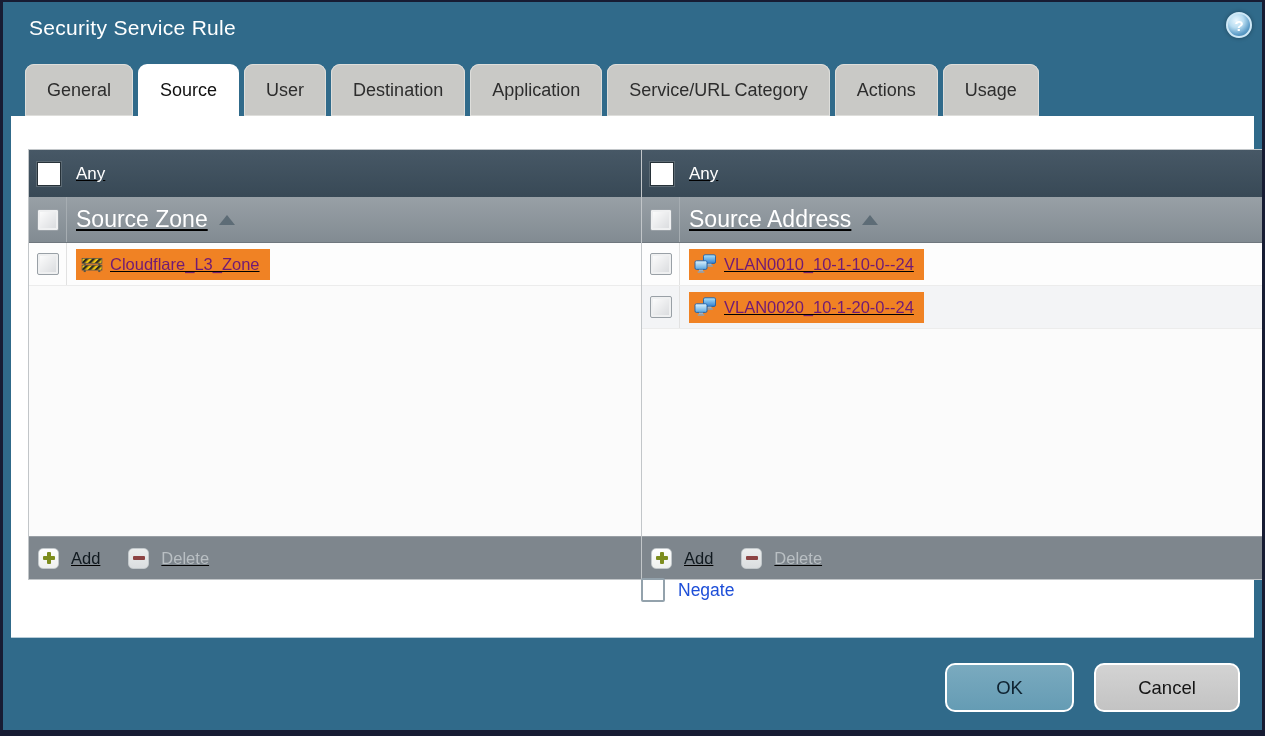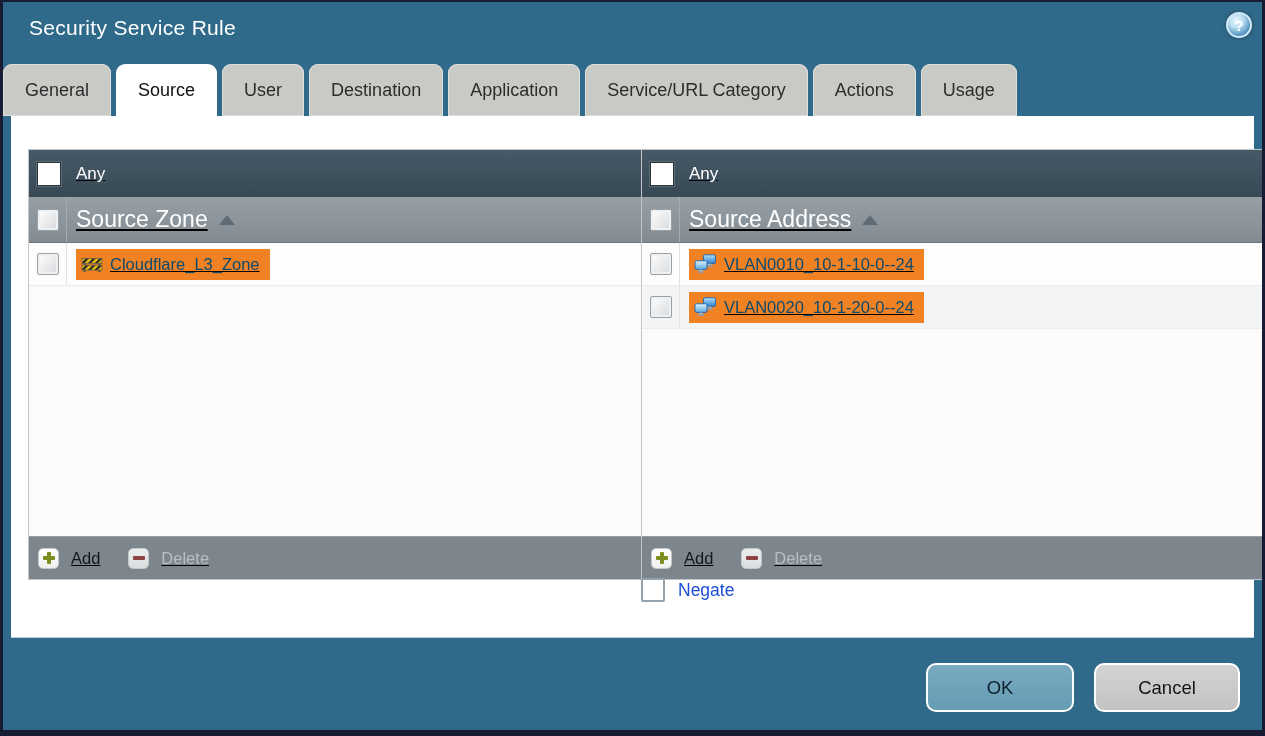--- a/index.html
+++ b/index.html
@@ -20,21 +20,21 @@
     border-radius:50%;
     background:radial-gradient(circle at 38% 30%, #eaf7ff 0%, #b9ddf1 35%, #5d9cc7 68%, #35789f 100%);
     border:2px solid #cfe8f6; box-sizing:border-box;
     display:flex; align-items:center; justify-content:center;
     color:#ffffff; font-size:15px; font-weight:bold;
     box-shadow:0 0 4px rgba(0,0,0,.35);
     cursor:pointer;
   }
   
   .tabbar {
-    position:absolute; top:62px; left:0; height:52px;
+    position:absolute; top:62px; left:22px; height:52px;
     display:flex; gap:5px; align-items:stretch;
   }
   .tab {
     display:flex; align-items:center; padding:0 22px;
     background:#c9c9c6; color:#2d2d2d; font-size:18px;
     border-radius:9px 9px 0 0;
     box-shadow:inset 0 0 0 1px #dededb;
     cursor:pointer; white-space:nowrap;
   }
   .tab.active { background:#ffffff; color:#101010; box-shadow:none; }
@@ -87,21 +87,21 @@
   .rows { flex:1 1 auto; background:#fbfbfb; overflow:hidden; }
   .row {
     height:42px; display:flex; align-items:center;
     border-bottom:1px solid #ececec; background:#fdfdfd; cursor:pointer;
   }
   .row:nth-child(even) { background:#f3f4f6; }
   .row .cb-col { border-right:1px solid #e2e2e2; align-self:stretch; }
   .chip {
     display:inline-flex; align-items:center; gap:7px;
     margin-left:9px; height:31px; padding:0 10px 0 5px;
-    background:#f08224; color:#0c4a6e; font-size:16.5px; white-space:nowrap;
+    background:#f08224; color:#701a75; font-size:16.5px; white-space:nowrap;
   }
   .chip .icon { display:flex; align-items:center; }
   .panel-footer {
     height:42px; flex:0 0 42px; background:#7e868d;
     border-top:1px solid #999fa5;
     display:flex; align-items:center; gap:28px; padding-left:9px;
   }
   .action { display:flex; align-items:center; gap:12px; font-size:16.5px; cursor:pointer; }
   .action .ibox {
     width:21px; height:21px; border-radius:5px; position:relative;
@@ -134,21 +134,21 @@
   
   .footer-buttons {
     position:absolute; top:661px; right:22px; display:flex; gap:20px;
   }
   .btn {
     height:49px; border-radius:10px; border:2px solid #ffffff;
     display:flex; align-items:center; justify-content:center;
     font-size:18.5px; box-sizing:border-box; cursor:pointer;
     font-family:"Liberation Sans", sans-serif;
   }
-  .btn-ok { width:148px; background:linear-gradient(#7aaabf,#659cb4); color:#0e2230; }
+  .btn-ok { width:129px; background:linear-gradient(#7aaabf,#659cb4); color:#0e2230; }
   .btn-cancel { width:146px; background:linear-gradient(#d3d3d3,#c3c3c3); color:#141414; }
   .svgdefs { position:absolute; width:0; height:0; }
 </style>
 </head>
 <body>
 
 <svg class="svgdefs" aria-hidden="true">
   <defs>
     <pattern id="hazard" patternUnits="userSpaceOnUse" width="5" height="5" patternTransform="rotate(45)">
       <rect width="5" height="5" fill="#f2c50e"></rect>

